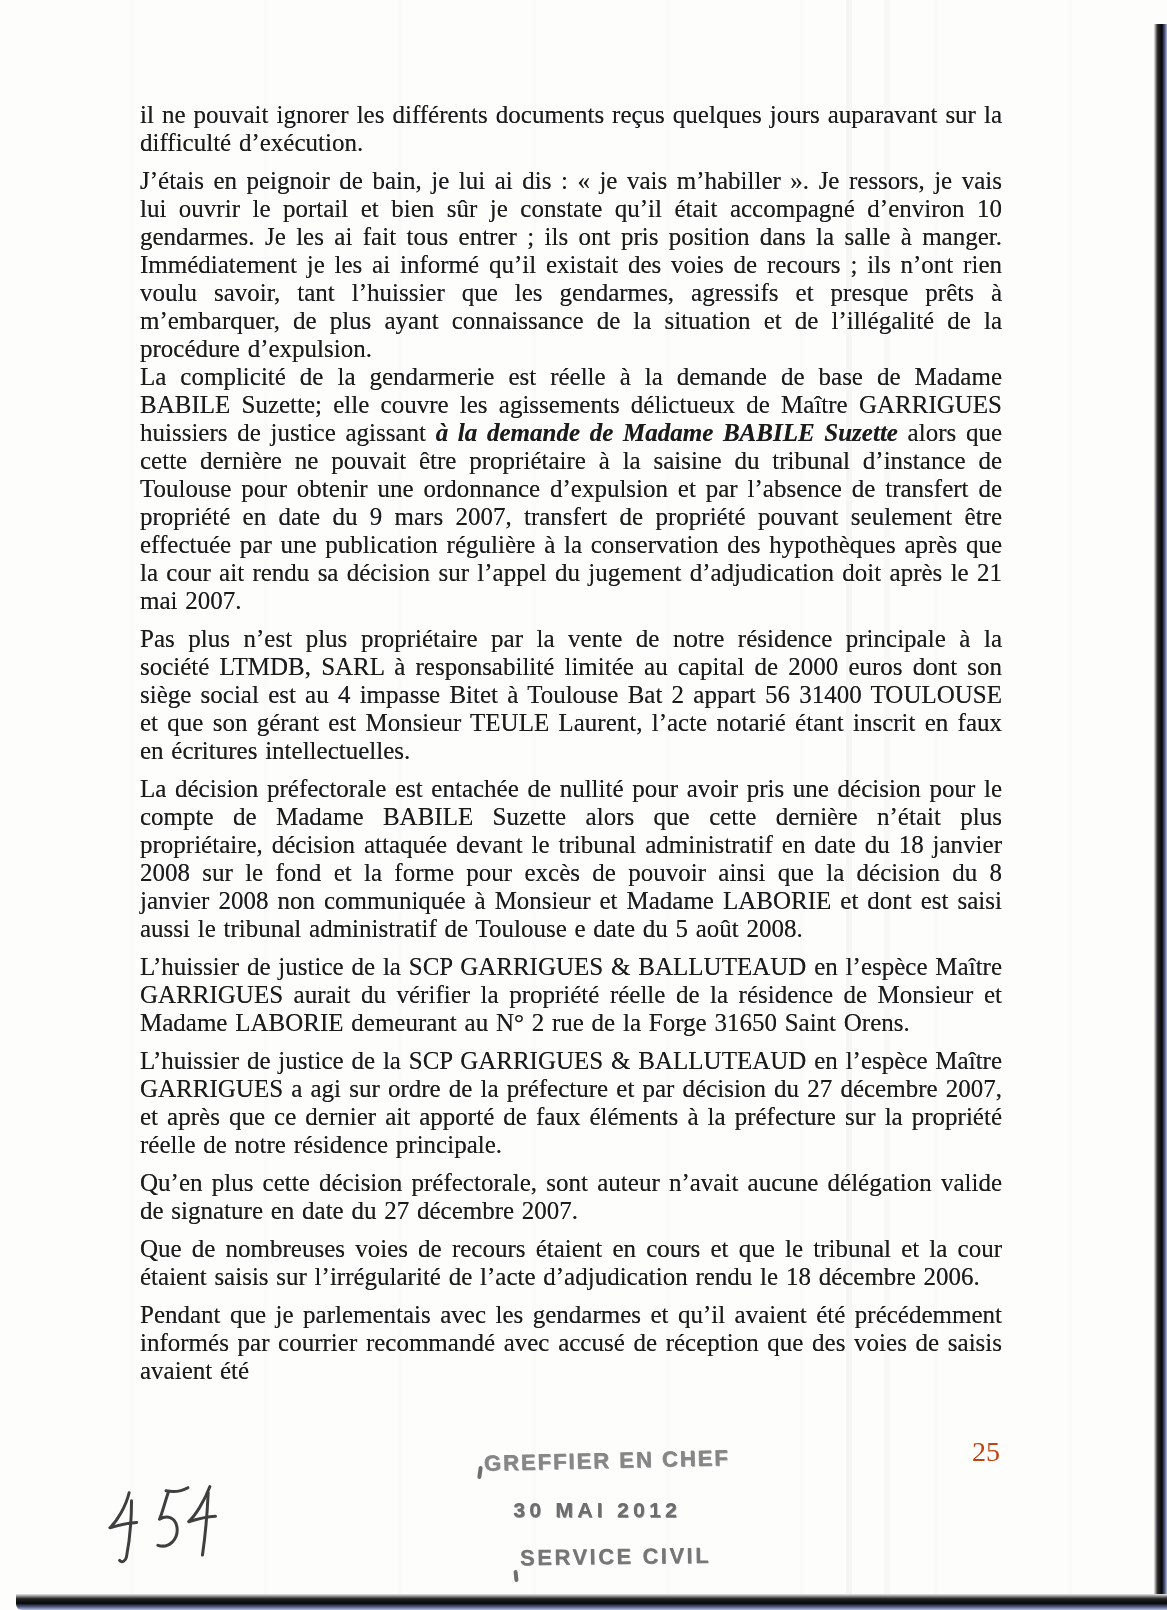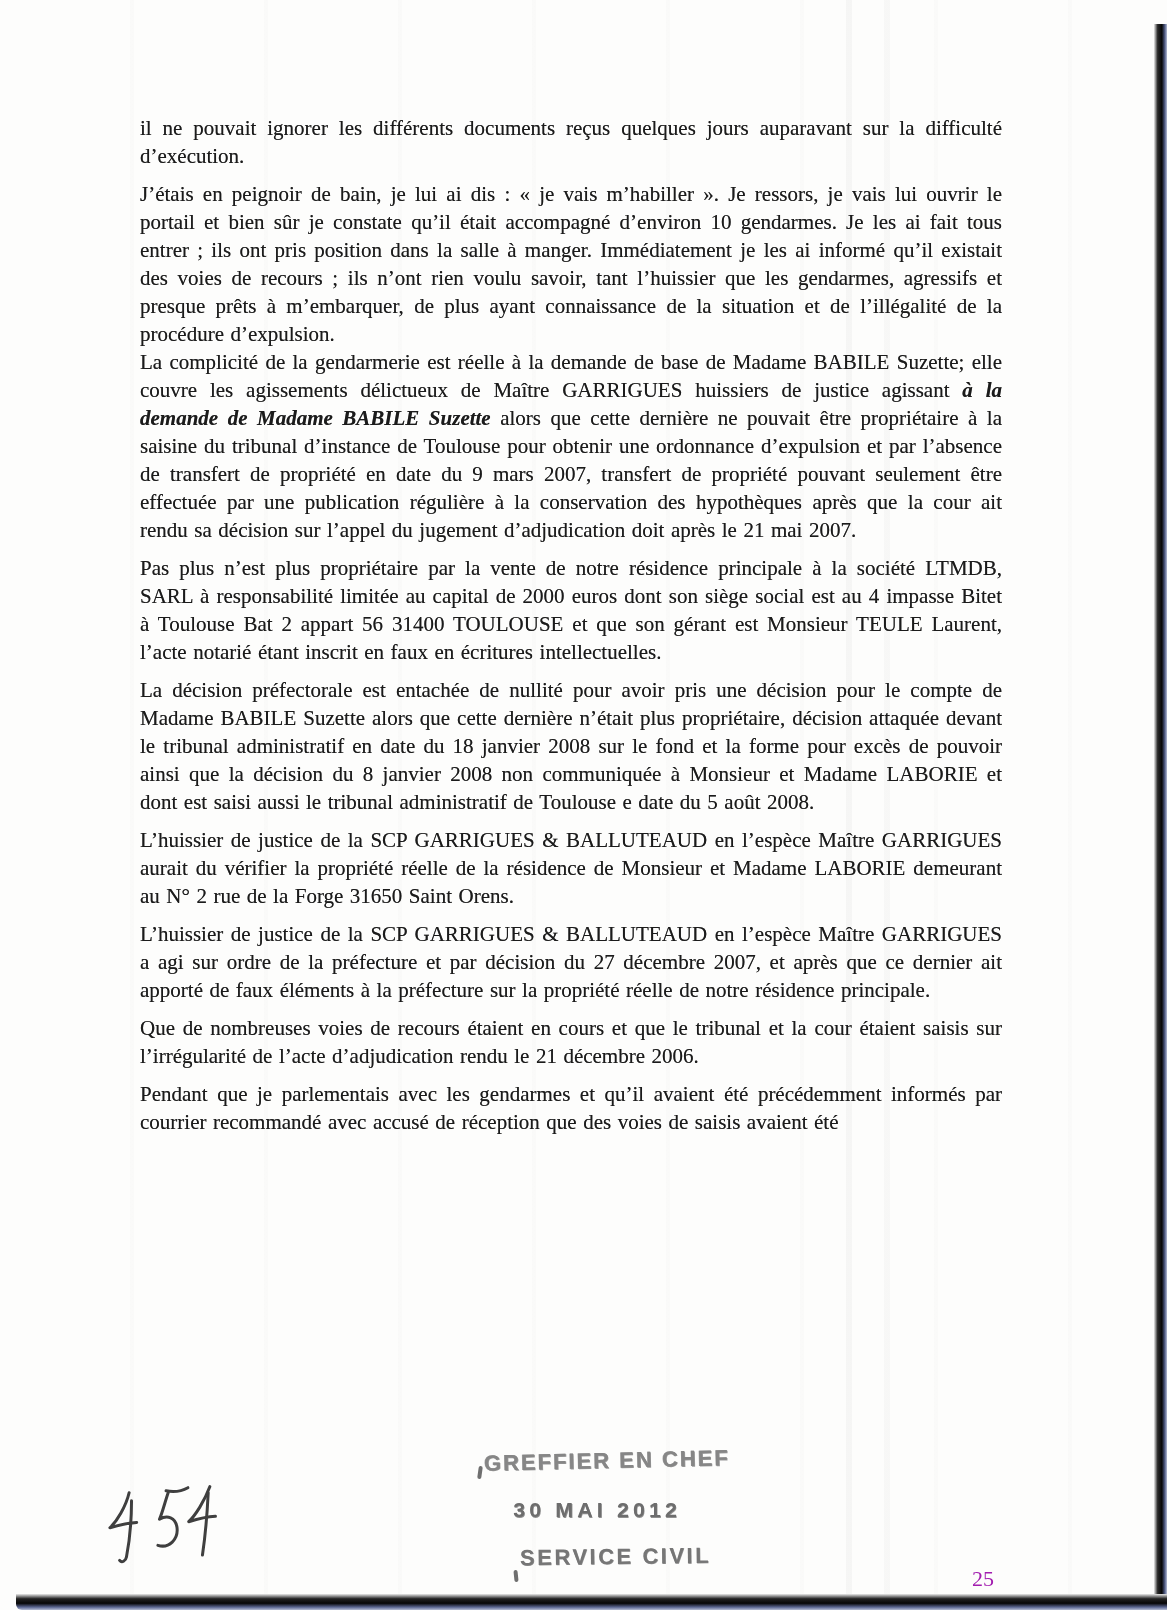--- a/index.html
+++ b/index.html
@@ -11,22 +11,22 @@
     font-family:"Liberation Serif", serif;
   }
   
   .scan-streaks {
     position:absolute; inset:0; pointer-events:none;
     background:
       linear-gradient(90deg, transparent 0 846px, rgba(110,110,110,0.05) 846px 852px, transparent 852px 884px, rgba(110,110,110,0.04) 884px 890px, transparent 890px),
       repeating-linear-gradient(90deg, transparent 0 130px, rgba(120,120,120,0.022) 130px 134px);
   }
   .doc-body {
-    position:absolute; left:140px; top:114px; width:862px;
-    font-size:21px; line-height:28px;
+    position:absolute; left:140px; top:101px; width:862px;
+    font-size:25px; line-height:28px;
     color:var(--text-color, #1b1b1b);
     text-align:justify;
     text-shadow:0 0 0.4px rgba(0,0,0,0.55);
   }
   .para { margin:0; word-spacing:0.06em; }
   .para.gap { margin-top:10px; }
   .bi { font-weight:bold; font-style:italic; }
 
   
   .stamp-line {
@@ -47,22 +47,22 @@
   .stamp-3 {
     left:520px; top:1544px; font-size:22px; letter-spacing:2.5px;
     transform:rotate(-0.7deg);
     color:#767676; text-shadow:0.5px 0.5px 0 #949494;
   }
   .ink-speck { position:absolute; background:#6f6f6f; border-radius:2px; }
   .speck-1 { left:478px; top:1466px; width:4px; height:13px; transform:rotate(8deg); }
   .speck-2 { left:514px; top:1570px; width:4px; height:12px; transform:rotate(-6deg); }
 
   .page-number {
-    position:absolute; left:972px; top:1566px;
-    font-size:22px; color:#a21caf;
+    position:absolute; left:972px; top:1436px;
+    font-size:28px; color:#c2410c;
   }
   .handwritten {
     position:absolute; left:104px; top:1486px;
     transform:rotate(-3deg);
   }
   .handwritten svg path {
     fill:none; stroke:#3f3f3f; stroke-width:3;
     stroke-linecap:round; stroke-linejoin:round;
   }
 
@@ -87,21 +87,22 @@
   <div class="scan-streaks"></div>
 
   <div class="doc-body">
       <p class="para"><span>il ne pouvait ignorer les différents documents reçus quelques jours auparavant sur la difficulté d’exécution.</span></p>
       <p class="para gap"><span>J’étais en peignoir de bain, je lui ai dis : « je vais m’habiller ». Je ressors, je vais lui ouvrir le portail et bien sûr je constate qu’il était accompagné d’environ 10 gendarmes. Je les ai fait tous entrer ; ils ont pris position dans la salle à manger. Immédiatement je les ai informé qu’il existait des voies de recours ; ils n’ont rien voulu savoir, tant l’huissier que les gendarmes, agressifs et presque prêts à m’embarquer, de plus ayant connaissance de la situation et de l’illégalité de la procédure d’expulsion.</span></p>
       <p class="para"><span>La complicité de la gendarmerie est réelle à la demande de base de Madame BABILE Suzette; elle couvre les agissements délictueux de Maître GARRIGUES huissiers de justice agissant </span><span class="bi">à la demande de Madame BABILE Suzette</span><span> alors que cette dernière ne pouvait être propriétaire à la saisine du tribunal d’instance de Toulouse pour obtenir une ordonnance d’expulsion et par l’absence de transfert de propriété en date du 9 mars 2007, transfert de propriété pouvant seulement être effectuée par une publication régulière à la conservation des hypothèques après que la cour ait rendu sa décision sur l’appel du jugement d’adjudication doit après le 21 mai 2007.</span></p>
       <p class="para gap"><span>Pas plus n’est plus propriétaire par la vente de notre résidence principale à la société LTMDB, SARL à responsabilité limitée au capital de 2000 euros dont son siège social est au 4 impasse Bitet à Toulouse Bat 2 appart 56 31400 TOULOUSE et que son gérant est Monsieur TEULE Laurent, l’acte notarié étant inscrit en faux en écritures intellectuelles.</span></p>
       <p class="para gap"><span>La décision préfectorale est entachée de nullité pour avoir pris une décision pour le compte de Madame BABILE Suzette alors que cette dernière n’était plus propriétaire, décision attaquée devant le tribunal administratif en date du 18 janvier 2008 sur le fond et la forme pour excès de pouvoir ainsi que la décision du 8 janvier 2008 non communiquée à Monsieur et Madame LABORIE et dont est saisi aussi le tribunal administratif de Toulouse e date du 5 août 2008.</span></p>
       <p class="para gap"><span>L’huissier de justice de la SCP GARRIGUES &amp; BALLUTEAUD en l’espèce Maître GARRIGUES aurait du vérifier la propriété réelle de la résidence de Monsieur et Madame LABORIE demeurant au N° 2 rue de la Forge 31650 Saint Orens.</span></p>
       <p class="para gap"><span>L’huissier de justice de la SCP GARRIGUES &amp; BALLUTEAUD en l’espèce Maître GARRIGUES a agi sur ordre de la préfecture et par décision du 27 décembre 2007, et après que ce dernier ait apporté de faux éléments à la préfecture sur la propriété réelle de notre résidence principale.</span></p>
-      <p class="para gap"><span>Que de nombreuses voies de recours étaient en cours et que le tribunal et la cour étaient saisis sur l’irrégularité de l’acte d’adjudication rendu le 21 décembre 2006.</span></p>
+      <p class="para gap"><span>Qu’en plus cette décision préfectorale, sont auteur n’avait aucune délégation valide de signature en date du 27 décembre 2007.</span></p>
+      <p class="para gap"><span>Que de nombreuses voies de recours étaient en cours et que le tribunal et la cour étaient saisis sur l’irrégularité de l’acte d’adjudication rendu le 18 décembre 2006.</span></p>
       <p class="para gap"><span>Pendant que je parlementais avec les gendarmes et qu’il avaient été précédemment informés par courrier recommandé avec accusé de réception que des voies de saisis avaient été</span></p>
     </div>
 
   <div class="stamp-line stamp-1">GREFFIER EN CHEF</div>
   <div class="stamp-line stamp-2">30 MAI 2012</div>
   <div class="stamp-line stamp-3">SERVICE CIVIL</div>
   <div class="ink-speck speck-1"></div>
   <div class="ink-speck speck-2"></div>
 
   <div class="handwritten" role="img" aria-label="454">

